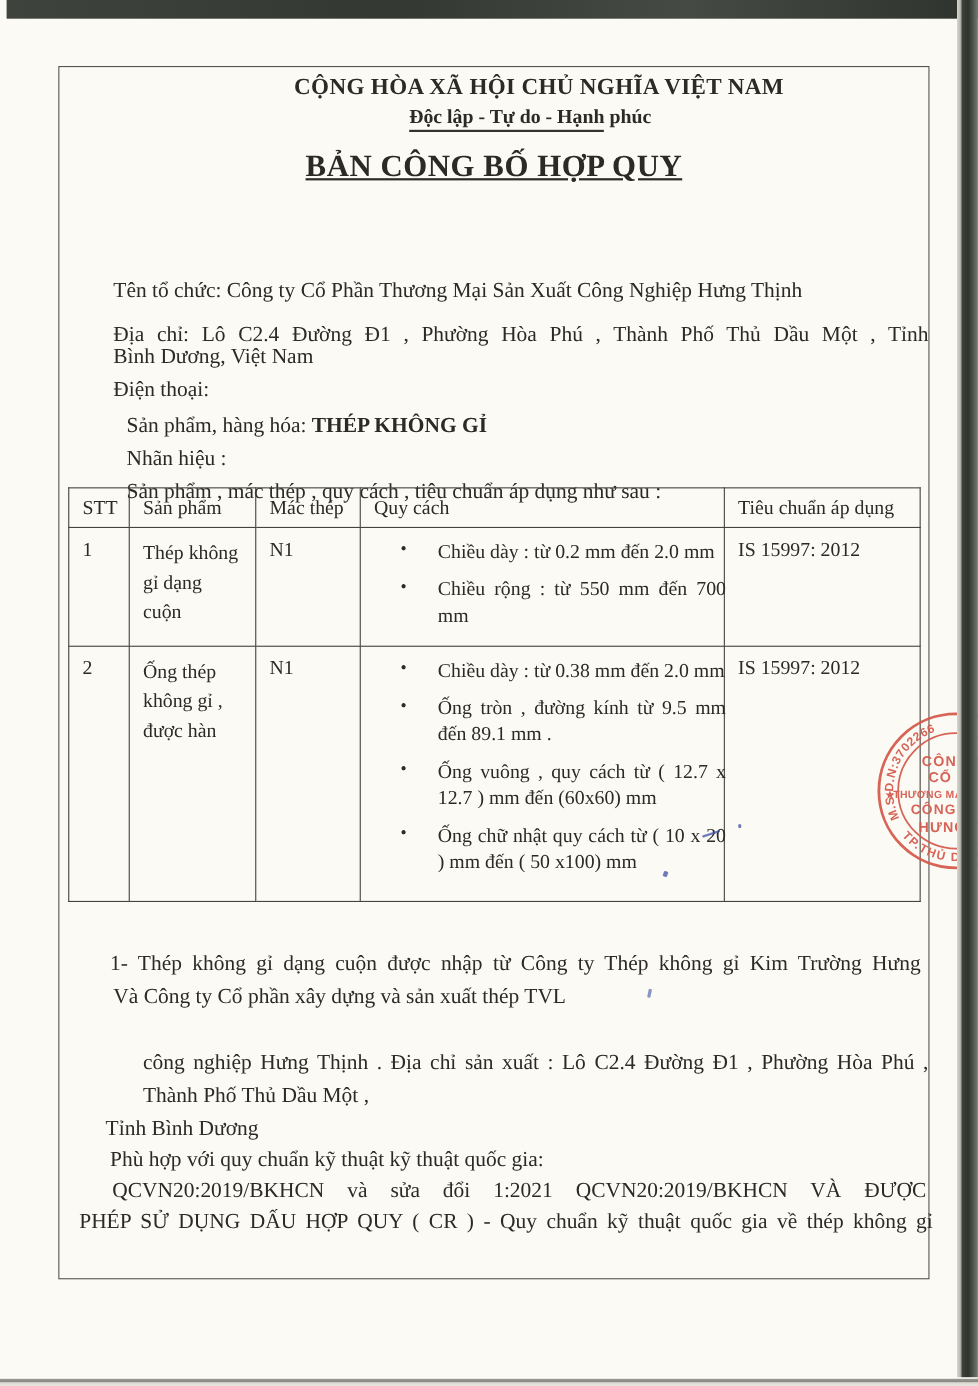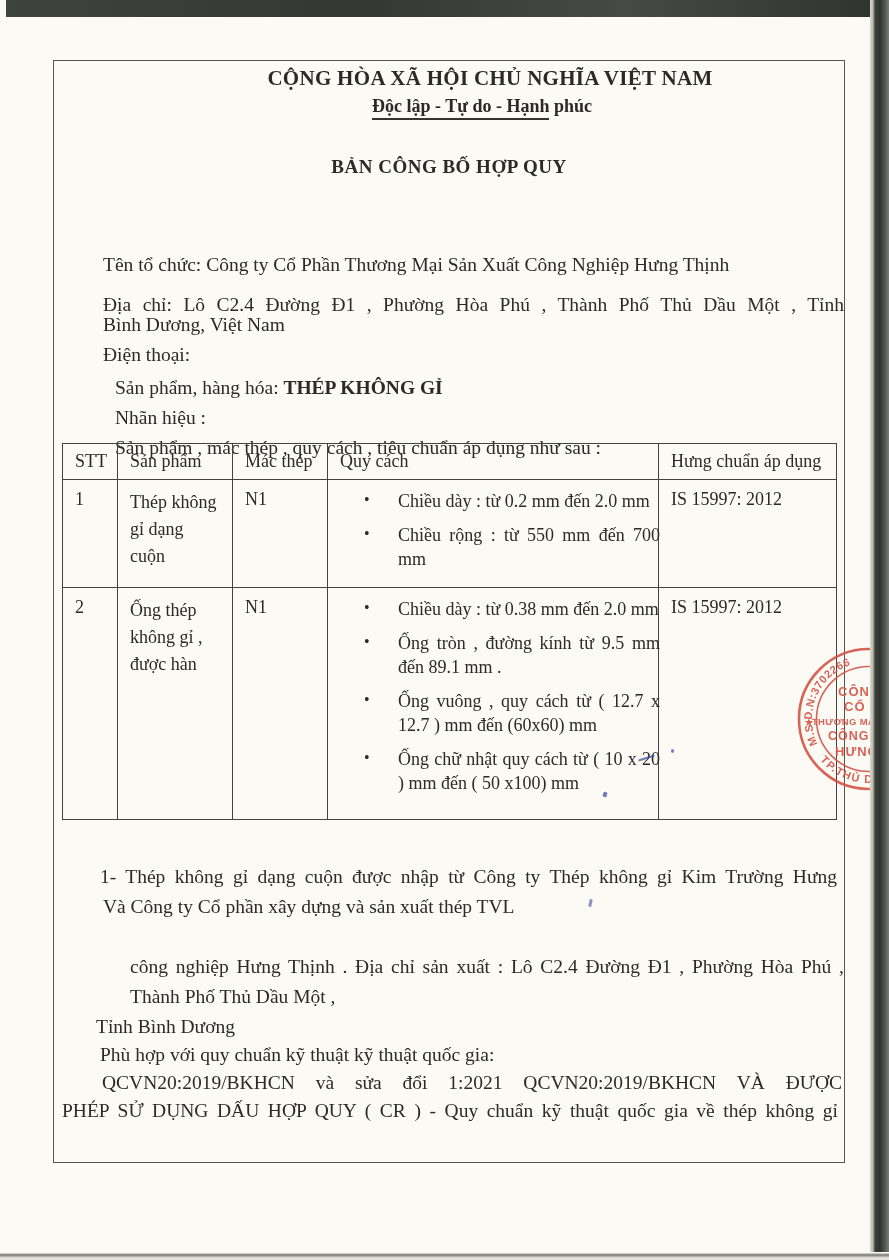--- a/index.html
+++ b/index.html
@@ -21,21 +21,21 @@
     border:1.6px solid #56544d;z-index:1;}
   
   .abs{position:absolute;z-index:2;}
   .nline{white-space:nowrap;}
   .jline{text-align:justify;text-align-last:justify;}
   .center-block{left:53px;width:792px;text-align:center;}
   .body-text{font-size:19.5px;line-height:26px;margin-top:28px;}
   .nat-title{top:66px;font-size:21px;font-weight:bold;letter-spacing:.3px;padding-left:41px;}
   .motto{top:96px;font-size:18px;font-weight:bold;margin-left:33px;}
   .motto .u{border-bottom:2px solid #35332e;padding-bottom:2px;}
-  .doc-title{top:156px;font-size:19px;font-weight:bold;letter-spacing:.5px;}
+  .doc-title{top:136px;font-size:28px;font-weight:bold;letter-spacing:.5px;text-decoration:underline;}
   .doc-number{top:186px;font-size:18.5px;}
   .bold{font-weight:bold;}
   
   table.spec{position:absolute;left:62px;top:443px;width:774px;border-collapse:collapse;
     table-layout:fixed;z-index:2;font-size:18px;}
   table.spec th,table.spec td{border:1.6px solid #45433d;vertical-align:top;
     font-weight:normal;text-align:left;padding:9px 10px 6px 12px;}
   table.spec thead th{height:27px;vertical-align:middle;padding-top:4px;padding-bottom:4px;margin-top:12px;}
   td.c-stt,th.c-stt{text-align:center;padding-left:4px;padding-right:4px;}
   td.c-grade{text-align:center;}
@@ -94,21 +94,21 @@
         <col style="width:95px">
       <col style="width:331px">
         <col style="width:178px">
     </colgroup>
     <thead>
       <tr>
         <th class="c-stt">STT</th>
         <th>Sản phẩm</th>
         <th>Mác thép</th>
         <th>Quy cách</th>
-        <th>Hưng chuẩn áp dụng</th>
+        <th>Tiêu chuẩn áp dụng</th>
       </tr>
     </thead>
     <tbody>
       <tr class="row1">
         <td class="c-stt">1</td>
         <td class="c-prod">Thép không gỉ dạng cuộn</td>
         <td class="c-grade">N1</td>
         <td>
           <div class="spec-list cell-inner">
             <div class="spec-item">
@@ -152,21 +152,21 @@
     </tbody>
   </table>
 
   <div class="abs note jline" style="left:100px;top:866px;width:737px;">1-  Thép không gỉ dạng cuộn được nhập từ Công ty Thép không gỉ Kim Trường Hưng</div>
   <div class="abs note nline" style="left:103px;top:896px;">Và Công ty Cổ phần xây dựng và sản xuất thép TVL</div>
   <div class="abs note jline" style="left:130px;top:956px;width:714px;">công nghiệp Hưng Thịnh . Địa chỉ sản xuất : Lô C2.4 Đường Đ1 , Phường Hòa Phú ,</div>
   <div class="abs note nline" style="left:130px;top:986px;">Thành Phố Thủ Dầu Một ,</div>
   <div class="abs note nline" style="left:96px;top:1016px;">Tỉnh Bình Dương</div>
   <div class="abs note nline" style="left:100px;top:1044px;">Phù hợp với quy chuẩn kỹ thuật kỹ thuật quốc gia:</div>
   <div class="abs note jline" style="left:102px;top:1072px;width:740px;">QCVN20:2019/BKHCN và sửa đổi 1:2021 QCVN20:2019/BKHCN VÀ ĐƯỢC</div>
-  <div class="abs note jline" style="left:62px;top:1100px;width:776px;">PHÉP SỬ DỤNG DẤU HỢP QUY ( CR ) -  Quy chuẩn kỹ thuật quốc gia về thép không gỉ</div>
+  <div class="abs note jline" style="left:72px;top:1100px;width:776px;">PHÉP SỬ DỤNG DẤU HỢP QUY ( CR ) -  Quy chuẩn kỹ thuật quốc gia về thép không gỉ</div>
 
   <div class="pen-mark pm1"></div>
   <div class="pen-mark pm2"></div>
   <div class="pen-mark pm3"></div>
   <div class="pen-mark pm4"></div>
 
   <svg class="stamp" viewBox="0 0 109 170">
     <g stroke="#d5584a" fill="none">
       <circle cx="89" cy="89" r="70" stroke-width="2.6"></circle>
       <circle cx="89" cy="89" r="52.5" stroke-width="1.6"></circle>

